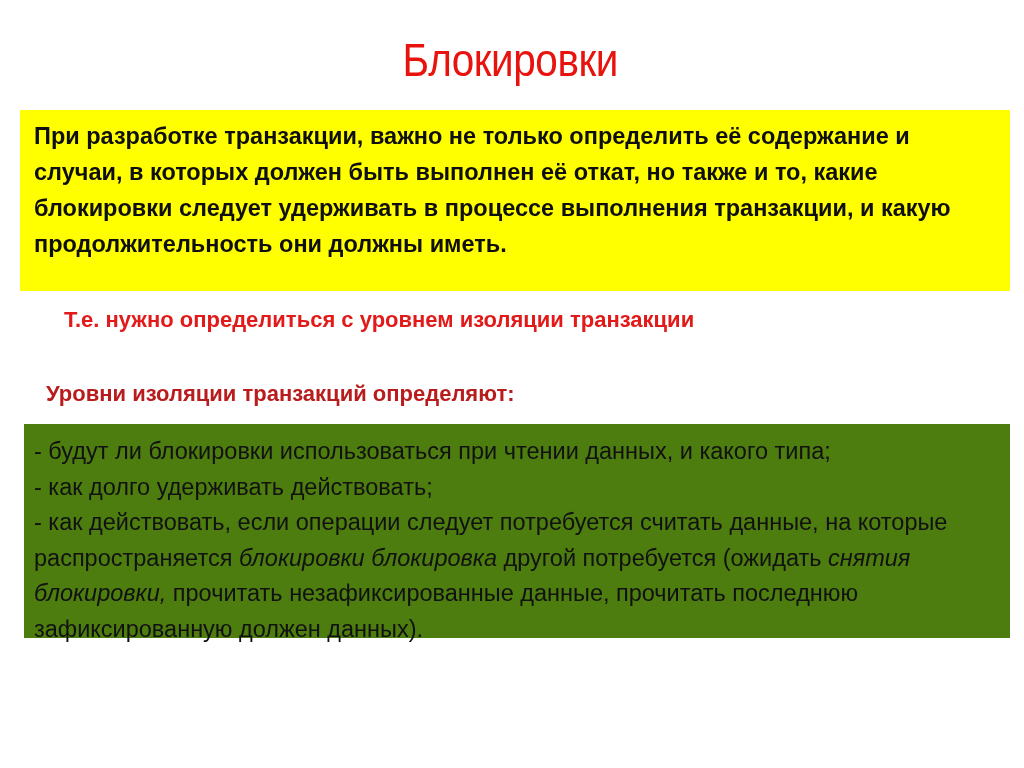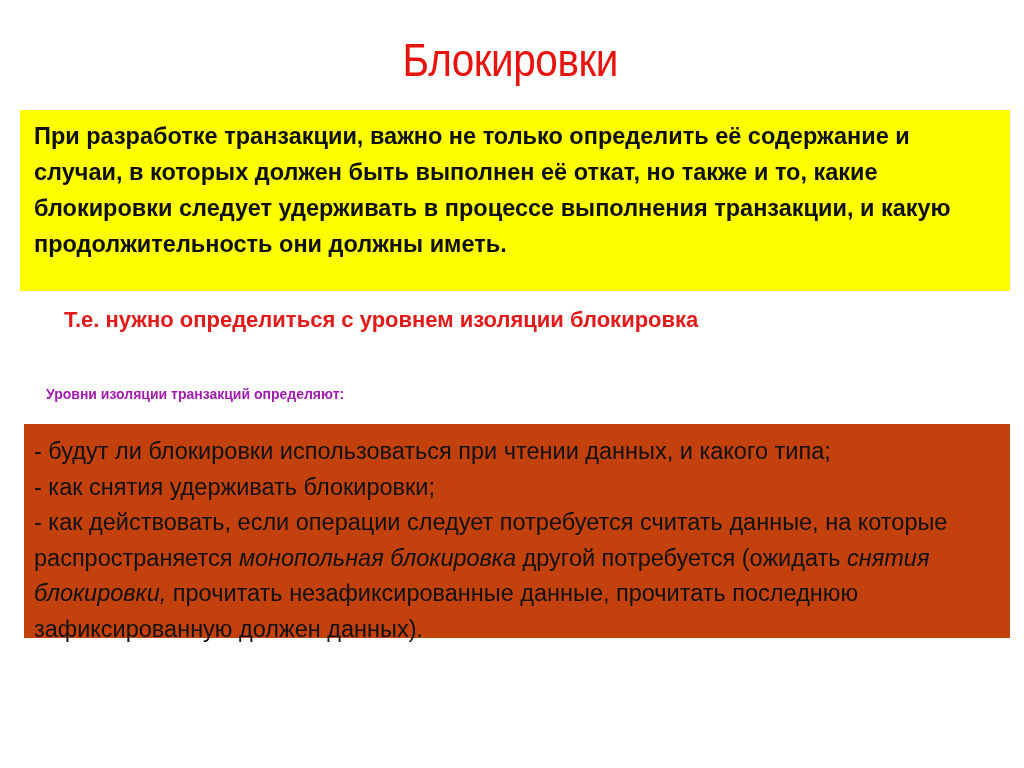--- a/index.html
+++ b/index.html
@@ -53,58 +53,58 @@
     font-size: 22px;
     color: #e21a1a;
     line-height: 36px;
   }
   .subheading {
     position: absolute;
     left: 46px;
     top: 376px;
     font-family: "Liberation Sans", sans-serif;
     font-weight: bold;
-    font-size: 14px;
-    color: #a21caf;
+    font-size: 22px;
+    color: #b91c1c;
     line-height: 36px;
   }
   .peach-box {
     position: absolute;
     left: 24px;
     top: 424px;
     width: 986px;
     height: 214px;
-    background: #c2410c;
+    background: #4d7c0f;
     box-sizing: border-box;
     padding: 10px 10px 0 10px;
     font-family: "Liberation Sans", sans-serif;
     font-size: 23.5px;
     line-height: 35.5px;
     color: #111111;
   }
   .peach-box em {
     font-style: italic;
   }
 </style>
 </head>
 <body>
 
 <div class="title">Блокировки</div>
 
 <div class="yellow-box">
   <span>При разработке транзакции, важно не только определить её содержание и случаи, в которых должен быть выполнен её откат, но также и то, какие блокировки следует удерживать в процессе выполнения транзакции, и какую продолжительность они должны иметь.</span>
 </div>
 
-<div class="red-note">Т.е. нужно определиться с уровнем изоляции блокировка</div>
+<div class="red-note">Т.е. нужно определиться с уровнем изоляции транзакции</div>
 
 <div class="subheading">Уровни изоляции транзакций определяют:</div>
 
 <div class="peach-box">
   <div>
     <span>- будут ли блокировки использоваться при чтении данных, и какого типа;</span>
   </div>
   <div>
-    <span>- как снятия удерживать блокировки;</span>
+    <span>- как долго удерживать действовать;</span>
   </div>
   <div>
-    <span>- как действовать, если операции следует потребуется считать данные, на которые распространяется </span><em>монопольная блокировка</em><span> другой потребуется (ожидать </span><em>снятия блокировки,</em><span> прочитать незафиксированные данные, прочитать последнюю зафиксированную должен данных).</span>
+    <span>- как действовать, если операции следует потребуется считать данные, на которые распространяется </span><em>блокировки блокировка</em><span> другой потребуется (ожидать </span><em>снятия блокировки,</em><span> прочитать незафиксированные данные, прочитать последнюю зафиксированную должен данных).</span>
   </div>
 </div>
 
 </body></html>

